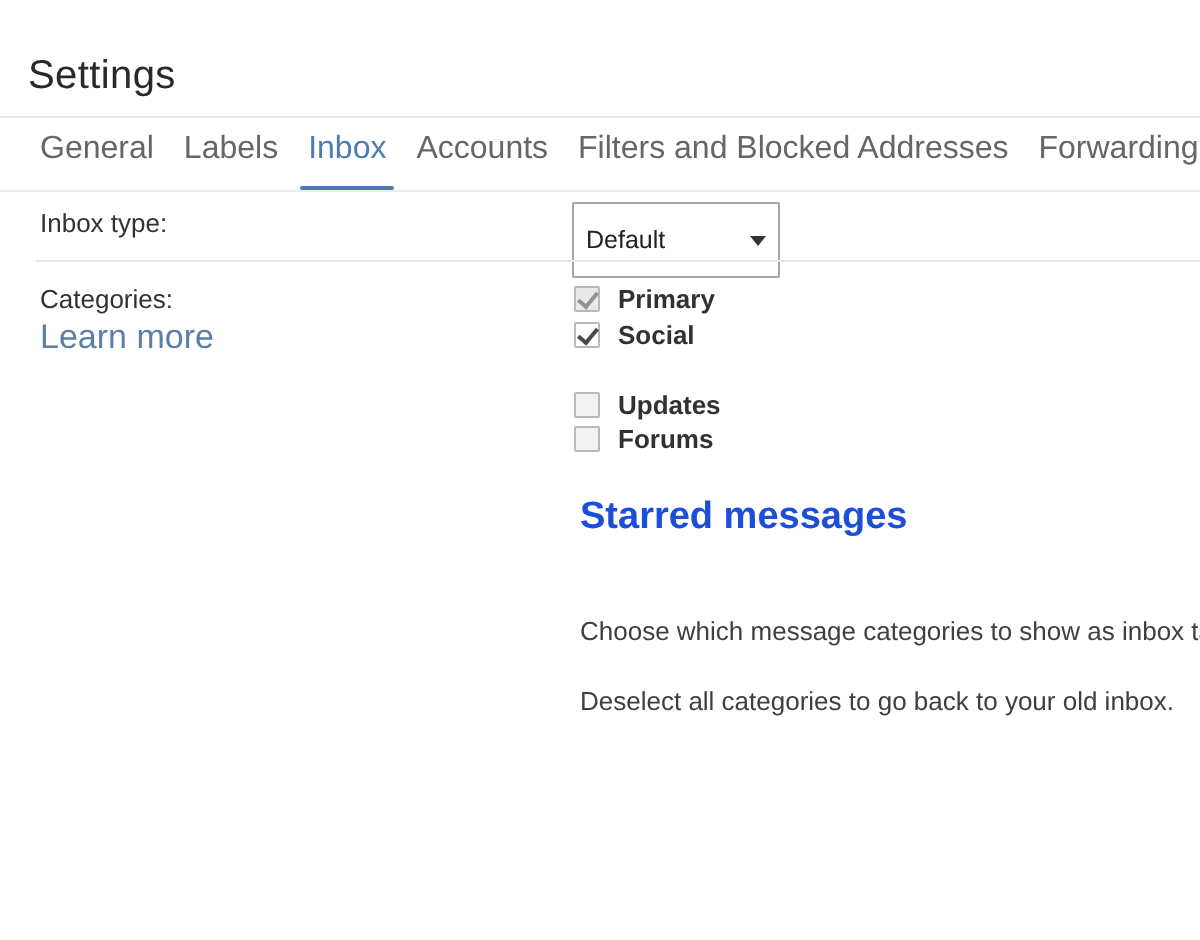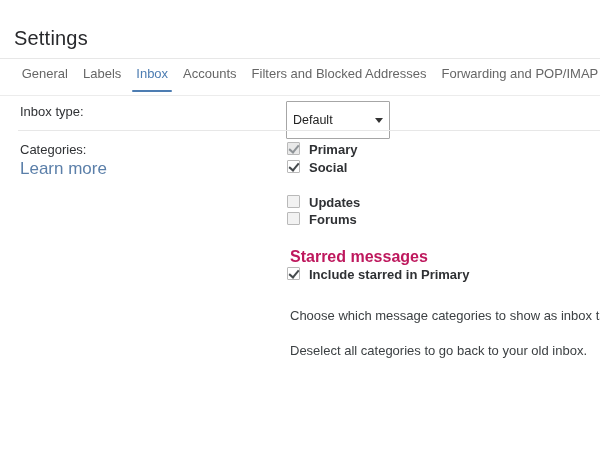--- a/index.html
+++ b/index.html
@@ -14,21 +14,21 @@
     font-size:20px; font-weight:400; color:#28292c; letter-spacing:.2px;
   }
   .divider { position:absolute; left:0; right:0; height:1px; background:#e7e7e7; }
   .divider-top { top:37px; }
   .divider-tabs { top:74px; background:#ececec; }
   .divider-inboxtype { top:109px; left:18px; }
   
   .tabs {
     position:absolute; left:20px; top:45px; right:0;
     display:flex; gap:15px; align-items:flex-start;
-    font-size:13px; color:#666; white-space:nowrap;justify-content:center;
+    font-size:16px; color:#666; white-space:nowrap;
   }
   .tab { position:relative; padding-bottom:8px; cursor:pointer; }
   .tab[data-active="true"] { color:#4d7db2; }
   .tab[data-active="true"]::after {
     content:""; position:absolute; left:-4px; right:-4px; bottom:-3px;
     height:2.5px; background:#4d7db2; border-radius:2px;
   }
   
   .row-label { position:absolute; font-size:13px; font-weight:normal; color:#2f3134; }
   .inbox-type-label { left:20px; top:83px; }
@@ -42,21 +42,21 @@
     width:0; height:0; border-left:4px solid transparent;
     border-right:4px solid transparent; border-top:5px solid #333;
   }
   
   .categories-label { left:20px; top:121px; }
   .learn-more {
     position:absolute; left:20px; top:138px; font-size:17px;
     color:#5b7fa9; text-decoration:none; cursor:pointer;
   }
   .checkbox-row {
-    position:absolute; left:287px; display:flex; align-items:flex-start; gap:9px;
+    position:absolute; left:287px; display:flex; align-items:center; gap:9px;
     font-size:13px; font-weight:bold; color:#2f3134; cursor:pointer;
   }
   .checkbox {
     position:relative; width:13px; height:13px; flex:0 0 13px;
     border:1px solid #b9b9b9; background:#f2f2f2; border-radius:1px;
   }
   .checkbox[data-checked="true"] { background:#fff; }
   .checkbox[data-checked="true"]::after {
     content:""; position:absolute; left:1px; top:2px; width:8px; height:4px;
     border-left:2px solid #454a4d; border-bottom:2px solid #454a4d;
@@ -65,21 +65,21 @@
   .checkbox[data-disabled="true"] { background:#e9e9e9; }
   .checkbox[data-disabled="true"]::after {
     border-color:#8f9498;
   }
   .row-primary    { top:121px; }
   .row-social     { top:139px; }
   .row-promotions { top:156px; }
   .row-updates    { top:174px; }
   .row-forums     { top:191px; }
   
-  .starred-heading { position:absolute; left:290px; top:227px; font-size:16px; font-weight:bold; color:#be185d; }
+  .starred-heading { position:absolute; left:290px; top:227px; font-size:19px; font-weight:bold; color:#1d4ed8; }
   .row-starred { top:246px; }
   
   .note { position:absolute; left:290px; font-size:13px; color:#3c4043; white-space:nowrap; }
   .note-1 { top:287px; }
   .note-2 { top:322px; }
 </style>
 </head>
 <body>
 
 <div class="screen">
@@ -118,21 +118,17 @@
   <div class="checkbox-row row-updates">
     <span class="checkbox" data-checked="false" data-disabled="false"></span>
     <span>Updates</span>
   </div>
   <div class="checkbox-row row-forums">
     <span class="checkbox" data-checked="false" data-disabled="false"></span>
     <span>Forums</span>
   </div>
 
   <div class="starred-heading">Starred messages</div>
-  <div class="checkbox-row row-starred">
-    <span class="checkbox" data-checked="true" data-disabled="false"></span>
-    <span>Include starred in Primary</span>
-  </div>
 
   <div class="note note-1">Choose which message categories to show as inbox tabs.</div>
   <div class="note note-2">Deselect all categories to go back to your old inbox.</div>
 
 </div>
 
 </body></html>

